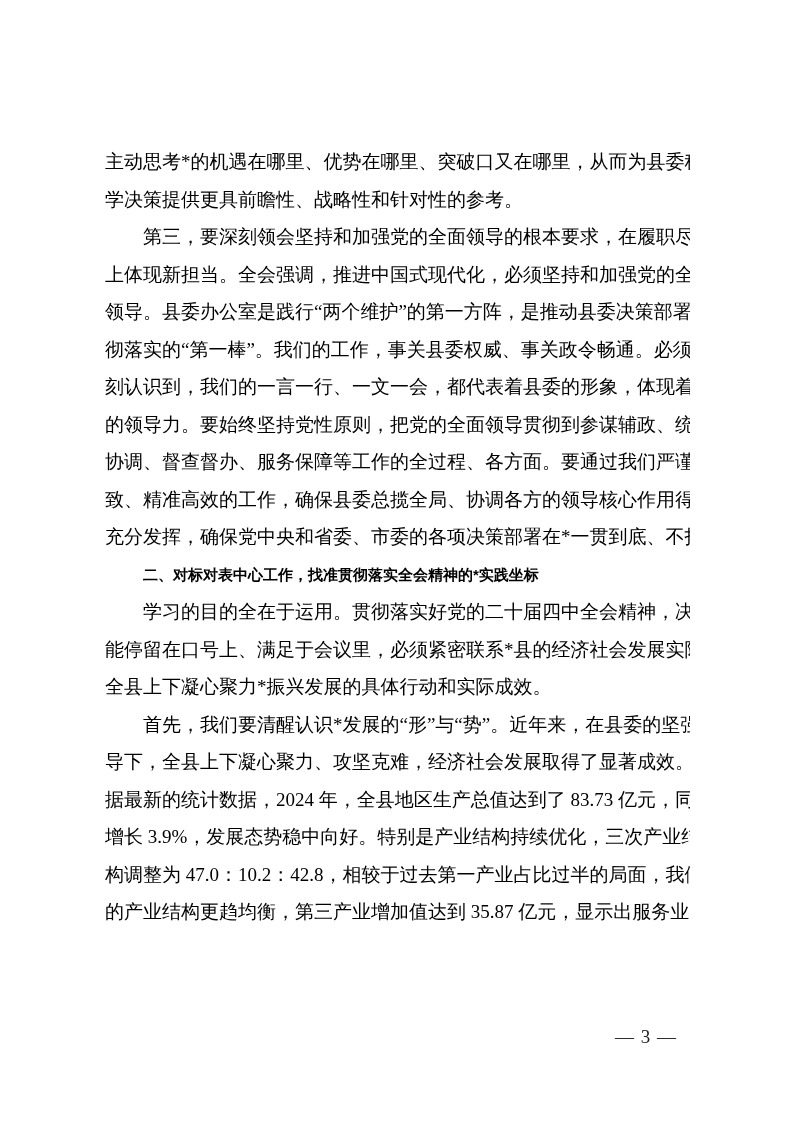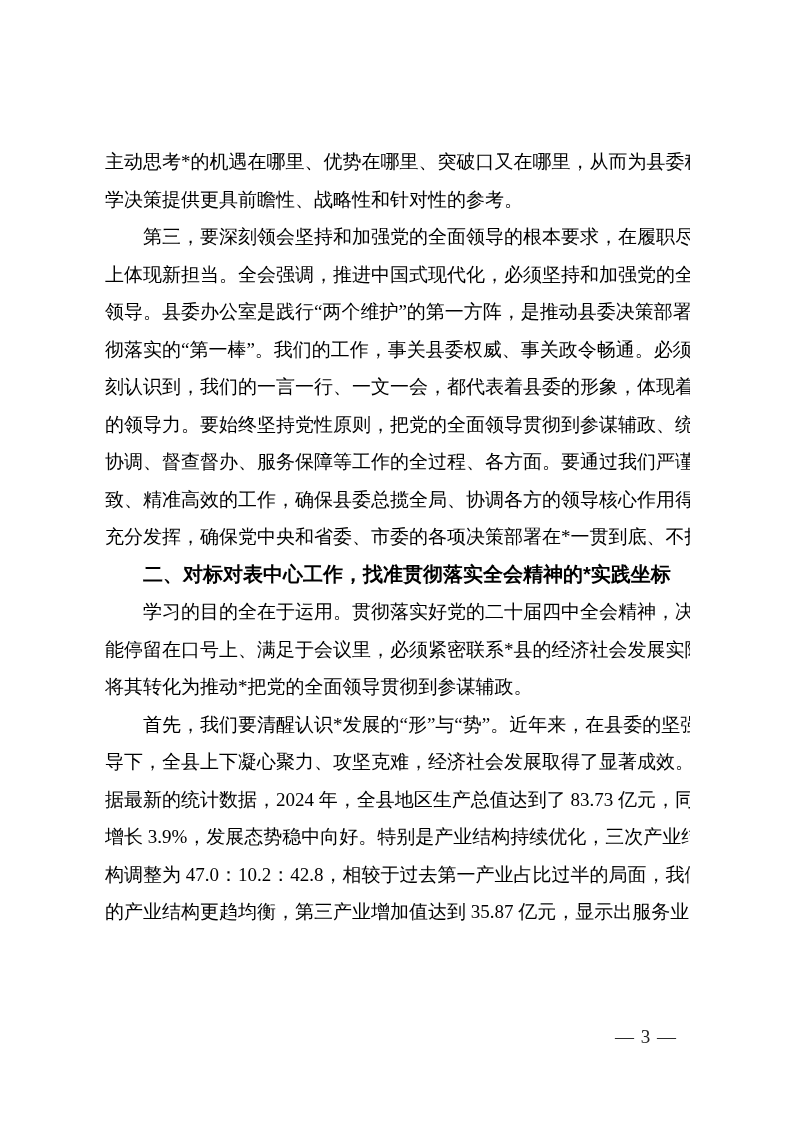--- a/index.html
+++ b/index.html
@@ -34,21 +34,21 @@
   .line.para-end {
     text-align-last: left;
     white-space: normal;
   }
   .line.indent {
     text-indent: 38px;
   }
   .line.heading {
     font-family: "Liberation Sans", "DejaVu Sans", sans-serif;
     font-weight: bold;
-    font-size: 20px;
+    font-size: 15px;
     text-align-last: left;
     white-space: normal;
   }
   .page-number {
     position: absolute;
     left: 598px;
     top: 1026px;
     width: 96px;
     text-align: center;
     font-family: "Liberation Serif", "DejaVu Serif", serif;
@@ -80,21 +80,21 @@
       <div class="line">充分发挥，确保党中央和省委、市委的各项决策部署在*一贯到底、不打</div>
     </div>
 
     <div>
       <div class="line heading indent">二、对标对表中心工作，找准贯彻落实全会精神的*实践坐标</div>
     </div>
 
     <div>
       <div class="line indent">学习的目的全在于运用。贯彻落实好党的二十届四中全会精神，决不</div>
       <div class="line">能停留在口号上、满足于会议里，必须紧密联系*县的经济社会发展实际，</div>
-      <div class="line para-end">将其转化为推动*把党的全面领导贯彻到参谋辅政。</div>
+      <div class="line para-end">全县上下凝心聚力*振兴发展的具体行动和实际成效。</div>
     </div>
 
     <div>
       <div class="line indent">首先，我们要清醒认识*发展的“形”与“势”。近年来，在县委的坚强领</div>
       <div class="line">导下，全县上下凝心聚力、攻坚克难，经济社会发展取得了显著成效。根</div>
       <div class="line">据最新的统计数据，2024 年，全县地区生产总值达到了 83.73 亿元，同比</div>
       <div class="line">增长 3.9%，发展态势稳中向好。特别是产业结构持续优化，三次产业结</div>
       <div class="line">构调整为 47.0：10.2：42.8，相较于过去第一产业占比过半的局面，我们</div>
       <div class="line">的产业结构更趋均衡，第三产业增加值达到 35.87 亿元，显示出服务业的</div>
     </div>

